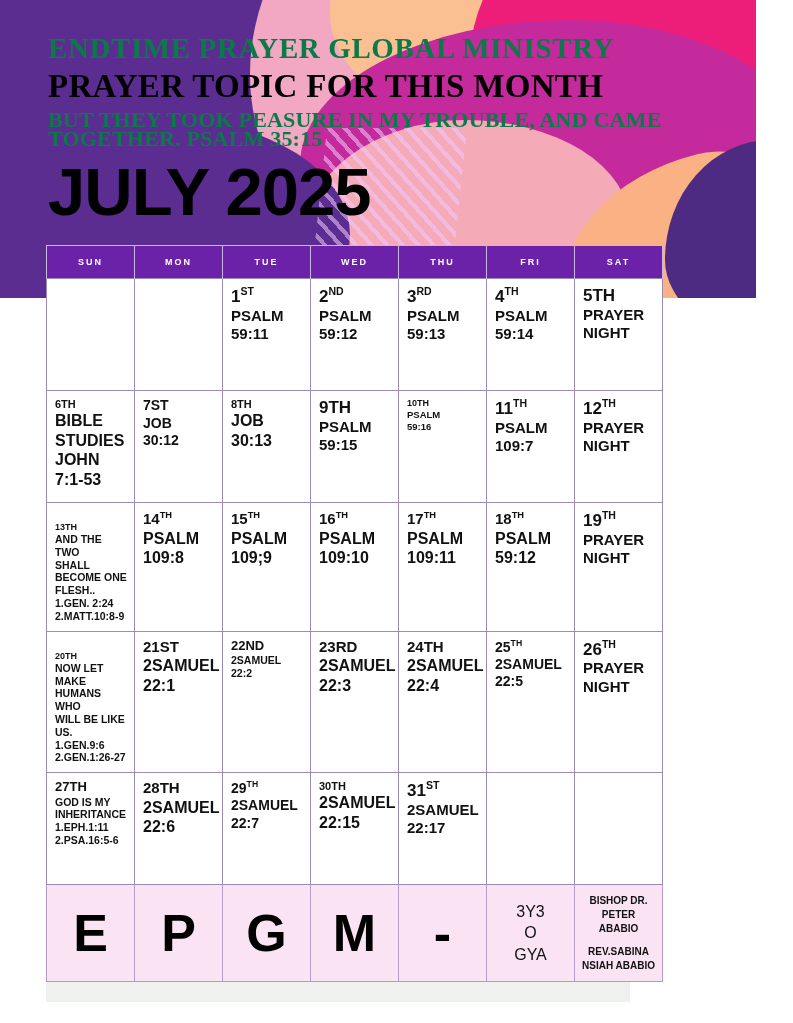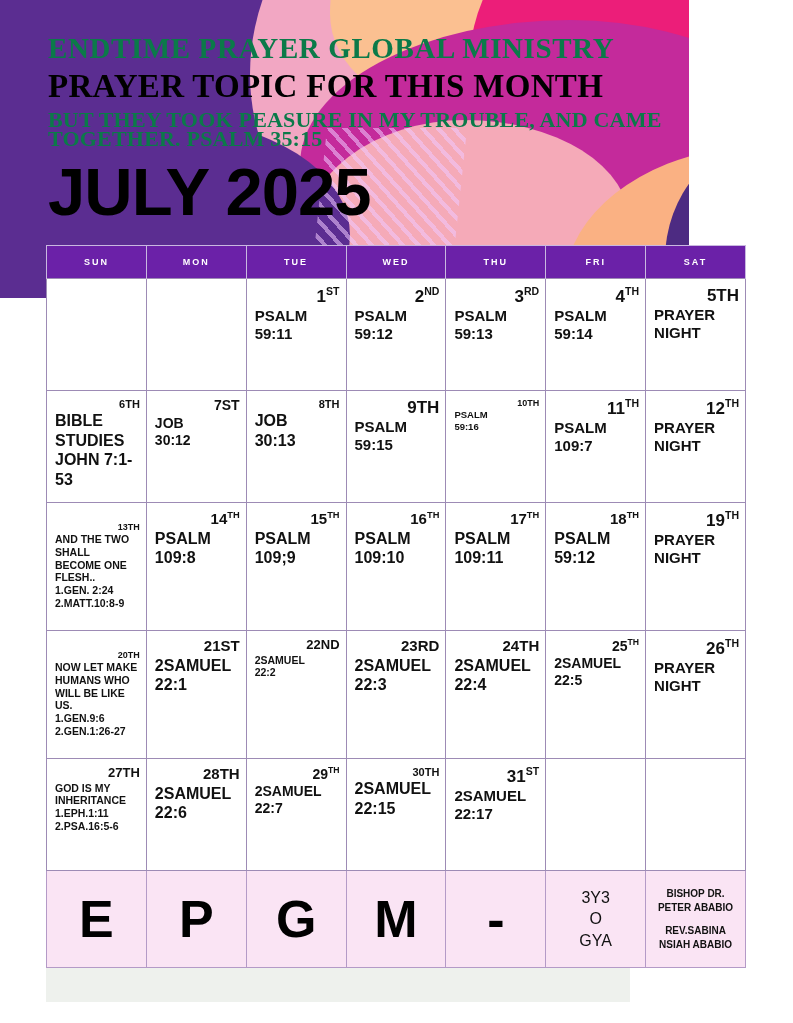--- a/index.html
+++ b/index.html
@@ -12,21 +12,21 @@
     height: 1023px;
     font-family: "Liberation Sans", sans-serif;
     overflow: hidden;
     position: relative;
   }
 
   
   #banner {
     position: absolute;
     left: 0; top: 0;
-    width: 689px;
+    width: 756px;
     height: 298px;
     overflow: hidden;
     background: #5b2d91;
   }
   .blob { position: absolute; }
 
   
   .blob-pink-lt {
     left: 250px; top: -170px;
     width: 470px; height: 470px;
@@ -153,21 +153,21 @@
     font-size: 67px;
     letter-spacing: -1px;
     color: #000000;
     white-space: nowrap;
   }
 
   
   #calendar {
     position: absolute;
     left: 46px; top: 245px;
-    width: 700px;
+    width: 617px;
     border-collapse: collapse;
     table-layout: fixed;
     z-index: 6;
   }
   #calendar th {
     height: 30px;
     background: #6b21a8;
     color: #ffffff;
     font-size: 9px;
     font-weight: bold;
@@ -187,21 +187,20 @@
   }
   #calendar tr.week td { height: 96px; }
   #calendar tr.week-tall td { height: 112px; }
 
   .daynum {
     display: block;
     font-weight: bold;
     line-height: 1.12;
     margin-bottom: 1px;
     white-space: nowrap;
-    text-align: right;
   }
   .daynum sup { font-size: 0.62em; vertical-align: super; }
   .body-line {
     display: block;
     font-weight: bold;
     line-height: 1.22;
   }
 
   
   .sz-xl .daynum { font-size: 15px; }

